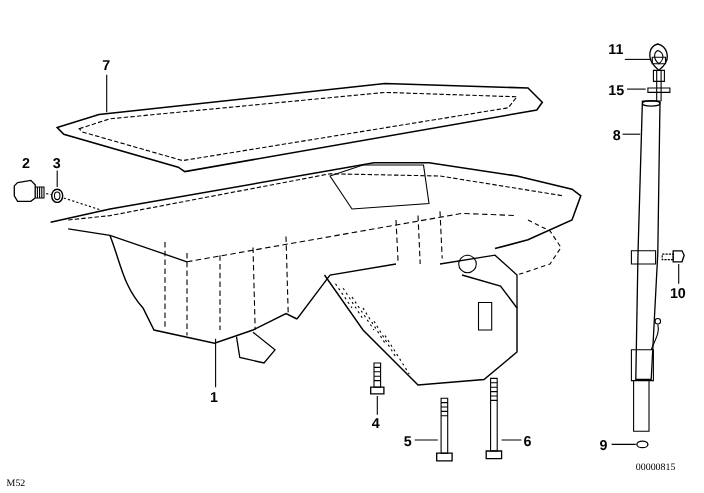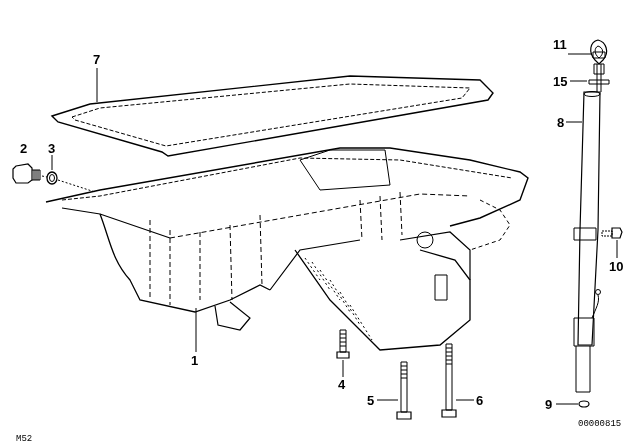--- a/index.html
+++ b/index.html
@@ -1,20 +1,20 @@
 <!DOCTYPE html>
 <html><head>
   <meta charset="utf-8">
   <style>
     html, body { margin: 0; padding: 0; background: #ffffff; }
     body { width: 640px; height: 448px; position: relative; overflow: hidden; font-family: "Liberation Sans", sans-serif; }
     .stage { position: absolute; left: 0; top: 0; width: 640px; height: 448px; }
     svg.drawing { position: absolute; left: 0; top: 0; }
     .callout { position: absolute; font-family: "Liberation Sans", sans-serif; font-weight: bold; font-size: 13px; color: #000; line-height: 1; }
-    .footer { position: absolute; font-family: Liberation Mono, monospace; font-size: 9px; color: #000; letter-spacing: 0; }
+    .footer { position: absolute; font-family: Liberation Serif, serif; font-size: 9px; color: #000; letter-spacing: 0; }
   </style>
 </head>
 <body>
 
 <div class="stage">
   <svg class="drawing" width="640" height="448" viewBox="0 0 640 448" fill="none" stroke="#000" stroke-width="1">
 
     <g>
       <path d="M52,116 L90,104 L350,76 L480,80 L493,93 L488,100 L168,156 L162,152 L58,122 Z" stroke-width="1.4"></path>
       <path d="M72,117 L100,108 L350,84 L470,88 L462,98 L166,146 L75,120 Z" stroke-dasharray="4,2"></path>
@@ -111,15 +111,15 @@
   <span class="callout" style="left:191px; top:354px;">1</span>
   <span class="callout" style="left:338px; top:378px;">4</span>
   <span class="callout" style="left:367px; top:394px;">5</span>
   <span class="callout" style="left:476px; top:394px;">6</span>
   <span class="callout" style="left:553px; top:38px;">11</span>
   <span class="callout" style="left:553px; top:75px;">15</span>
   <span class="callout" style="left:557px; top:116px;">8</span>
   <span class="callout" style="left:609px; top:260px;">10</span>
   <span class="callout" style="left:545px; top:398px;">9</span>
 
-  <span class="footer" style="left:16px; top:434px;text-align:center;">M52</span>
+  <span class="footer" style="left:6px; top:434px;text-align:center;">M52</span>
   <span class="footer" style="left:578px; top:419px;">00000815</span>
 </div>
 
 </body></html>

